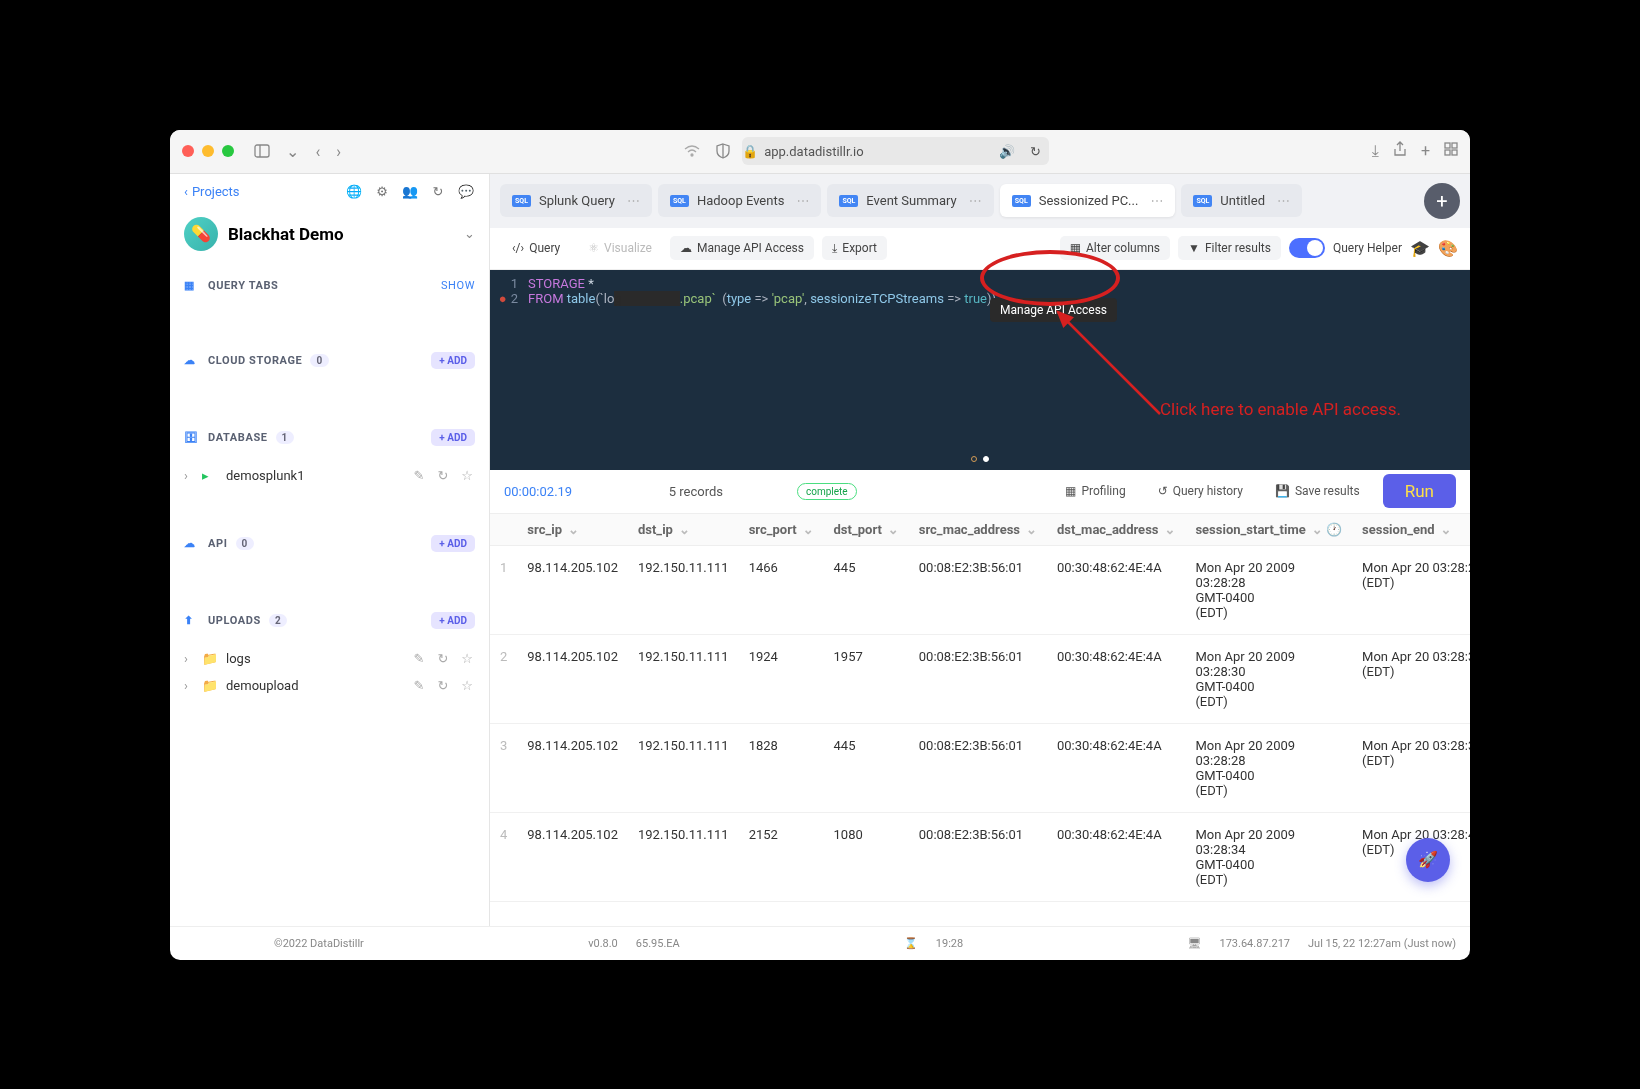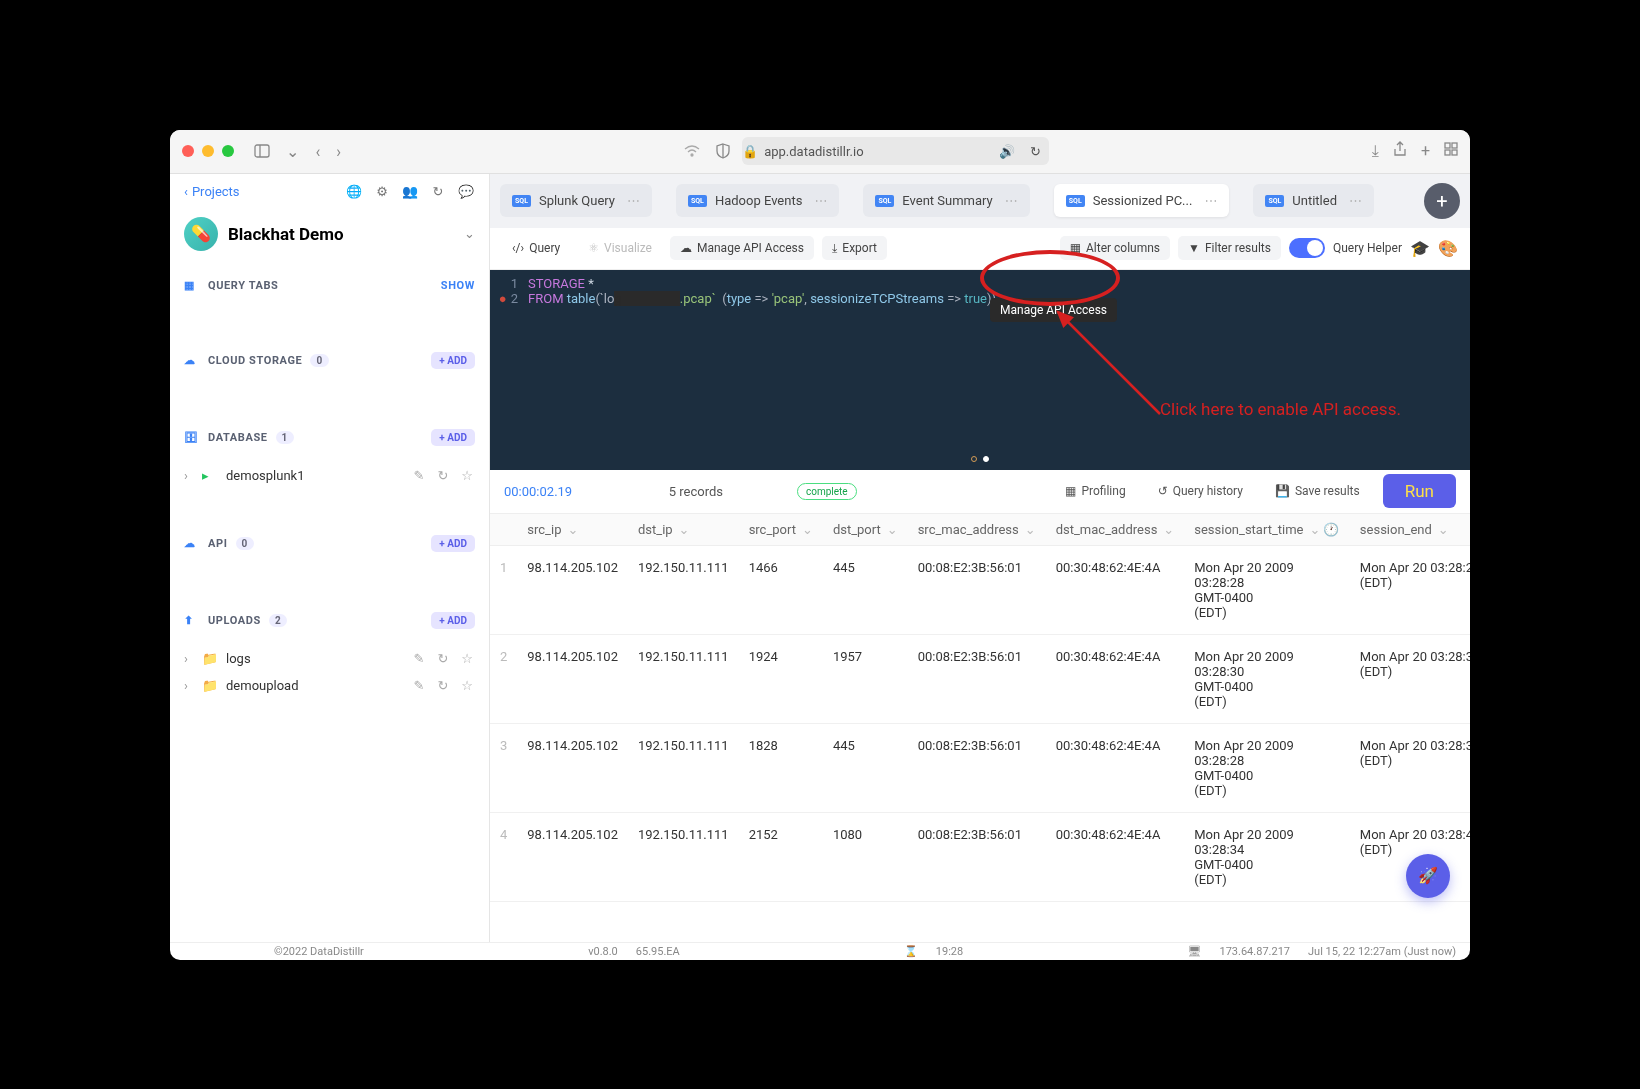--- a/index.html
+++ b/index.html
@@ -21,30 +21,30 @@
 .sb-top .ico{color:#777;width:18px;display:flex;justify-content:center}
 .project{display:flex;align-items:center;padding:8px 14px 18px;gap:10px}
 .project .avatar{width:34px;height:34px;border-radius:50%;background:linear-gradient(135deg,#4fd1c5,#38b2ac);display:flex;align-items:center;justify-content:center;color:#fff;font-size:16px}
 .project .name{font-weight:700;font-size:17px;flex:1}
 .project .chev{color:#888}
 .section{padding:10px 14px}
 .section-hdr{display:flex;align-items:center;gap:8px;color:#5a6172;font-size:11px;font-weight:700;letter-spacing:.6px}
 .section-hdr .ico{color:#3b82f6;width:16px}
 .section-hdr .count{background:#eef;border-radius:10px;padding:1px 6px;font-size:10px;color:#667}
 .section-hdr .flex{flex:1}
-.section-hdr .show{color:#3b82f6;font-size:11px;font-weight:700}
+.section-hdr .show{color:#3b82f6;font-size:11px;font-weight:400}
 .addbtn{background:#e6e4ff;color:#5b5fe8;font-size:10px;font-weight:700;padding:3px 8px;border-radius:5px;border:none;cursor:pointer}
 .tree{padding:6px 14px}
 .tree-item{display:flex;align-items:center;gap:8px;padding:6px 0;color:#333;font-size:13px}
 .tree-item .chev{color:#999;width:10px}
 .tree-item .ico{width:16px}
 .tree-item .label{flex:1}
 .tree-item .act{color:#aaa;width:16px;display:flex;justify-content:center}
 .main{flex:1;display:flex;flex-direction:column;overflow:hidden;position:relative}
-.tabs{height:54px;background:#f1f2f5;display:flex;align-items:center;padding:0 10px;gap:24px}
+.tabs{height:54px;background:#f1f2f5;display:flex;align-items:center;padding:0 10px;gap:6px}
 .tab{display:flex;align-items:center;gap:8px;padding:9px 12px;border-radius:6px;background:#e7e9ee;font-size:13px;color:#444;cursor:pointer;min-width:0}
 .tab.active{background:#fff;box-shadow:0 1px 3px rgba(0,0,0,.08)}
 .tab .sql-ico{background:#4285f4;color:#fff;font-size:7px;font-weight:700;padding:2px 3px;border-radius:2px}
 .tab .dots{color:#aaa;margin-left:4px}
 .tabs .plus{margin-left:auto;width:36px;height:36px;border-radius:50%;background:#585d6b;color:#fff;display:flex;align-items:center;justify-content:center;font-size:20px;cursor:pointer}
 .toolbar{height:42px;display:flex;align-items:center;padding:0 12px;gap:8px;border-bottom:1px solid #eee;position:relative}
 .tbtn{display:flex;align-items:center;gap:5px;padding:5px 10px;border-radius:5px;font-size:12px;color:#444;cursor:pointer;background:#fff;border:none}
 .tbtn.light{background:#f3f4f6}
 .tbtn.disabled{color:#bbb}
 .toolbar .flex{flex:1}
@@ -61,25 +61,25 @@
 .ed-dot{width:6px;height:6px;border-radius:50%;border:1px solid #d19a55}
 .ed-dot.fill{background:#fff;border-color:#fff}
 .resultbar{height:44px;display:flex;align-items:center;padding:0 14px;gap:14px;border-bottom:1px solid #eee;font-size:13px}
 .resultbar .time{color:#3b82f6}
 .resultbar .count{color:#555}
 .pill{border:1px solid #4ade80;color:#16a34a;font-size:10px;padding:2px 8px;border-radius:10px}
 .rbtn{display:flex;align-items:center;gap:5px;padding:5px 9px;font-size:12px;color:#555;cursor:pointer;border:none;background:#fff}
 .runbtn{background:#5b5fe8;color:#fde047;padding:7px 22px;border-radius:6px;font-weight:400;font-size:17px;border:none;cursor:pointer}
 .table-wrap{flex:1;overflow:auto}
 table{border-collapse:collapse;width:100%;font-size:13px}
-th{background:#fafafa;text-align:left;padding:8px 10px;font-weight:400;color:#666;border-bottom:1px solid #eee;white-space:nowrap;position:relative}
+th{background:#fafafa;text-align:left;padding:8px 10px;font-weight:700;color:#666;border-bottom:1px solid #eee;white-space:nowrap;position:relative}
 th .sort{color:#bbb;margin-left:6px}
 td{padding:14px 10px;border-bottom:1px solid #f0f0f0;color:#333;vertical-align:top;white-space:nowrap}
 td.rownum{color:#bbb;text-align:center;width:32px}
-.statusbar{height:18px;border-top:1px solid #eee;display:flex;align-items:center;padding:0 14px;font-size:11px;color:#888;gap:18px}
+.statusbar{height:34px;border-top:1px solid #eee;display:flex;align-items:center;padding:0 14px;font-size:11px;color:#888;gap:18px}
 .statusbar .flex{flex:1}
 .annot-circle{position:absolute;left:490px;top:76px;width:140px;height:56px;border:4px solid #d62020;border-radius:50%;z-index:50;pointer-events:none}
 .annot-tooltip{position:absolute;left:500px;top:124px;background:#2a2a2a;color:#fff;font-size:12px;padding:5px 10px;border-radius:4px;z-index:40}
 .annot-text{position:absolute;left:670px;top:225px;color:#d62020;font-size:17px;z-index:50}
 .annot-arrow{position:absolute;left:560px;top:130px;z-index:50;pointer-events:none}
 .fab{position:absolute;right:20px;bottom:44px;width:44px;height:44px;border-radius:50%;background:#5b5fe8;color:#fff;display:flex;align-items:center;justify-content:center;box-shadow:0 4px 12px rgba(91,95,232,.4)}
 </style>
 </head>
 <body>
 

